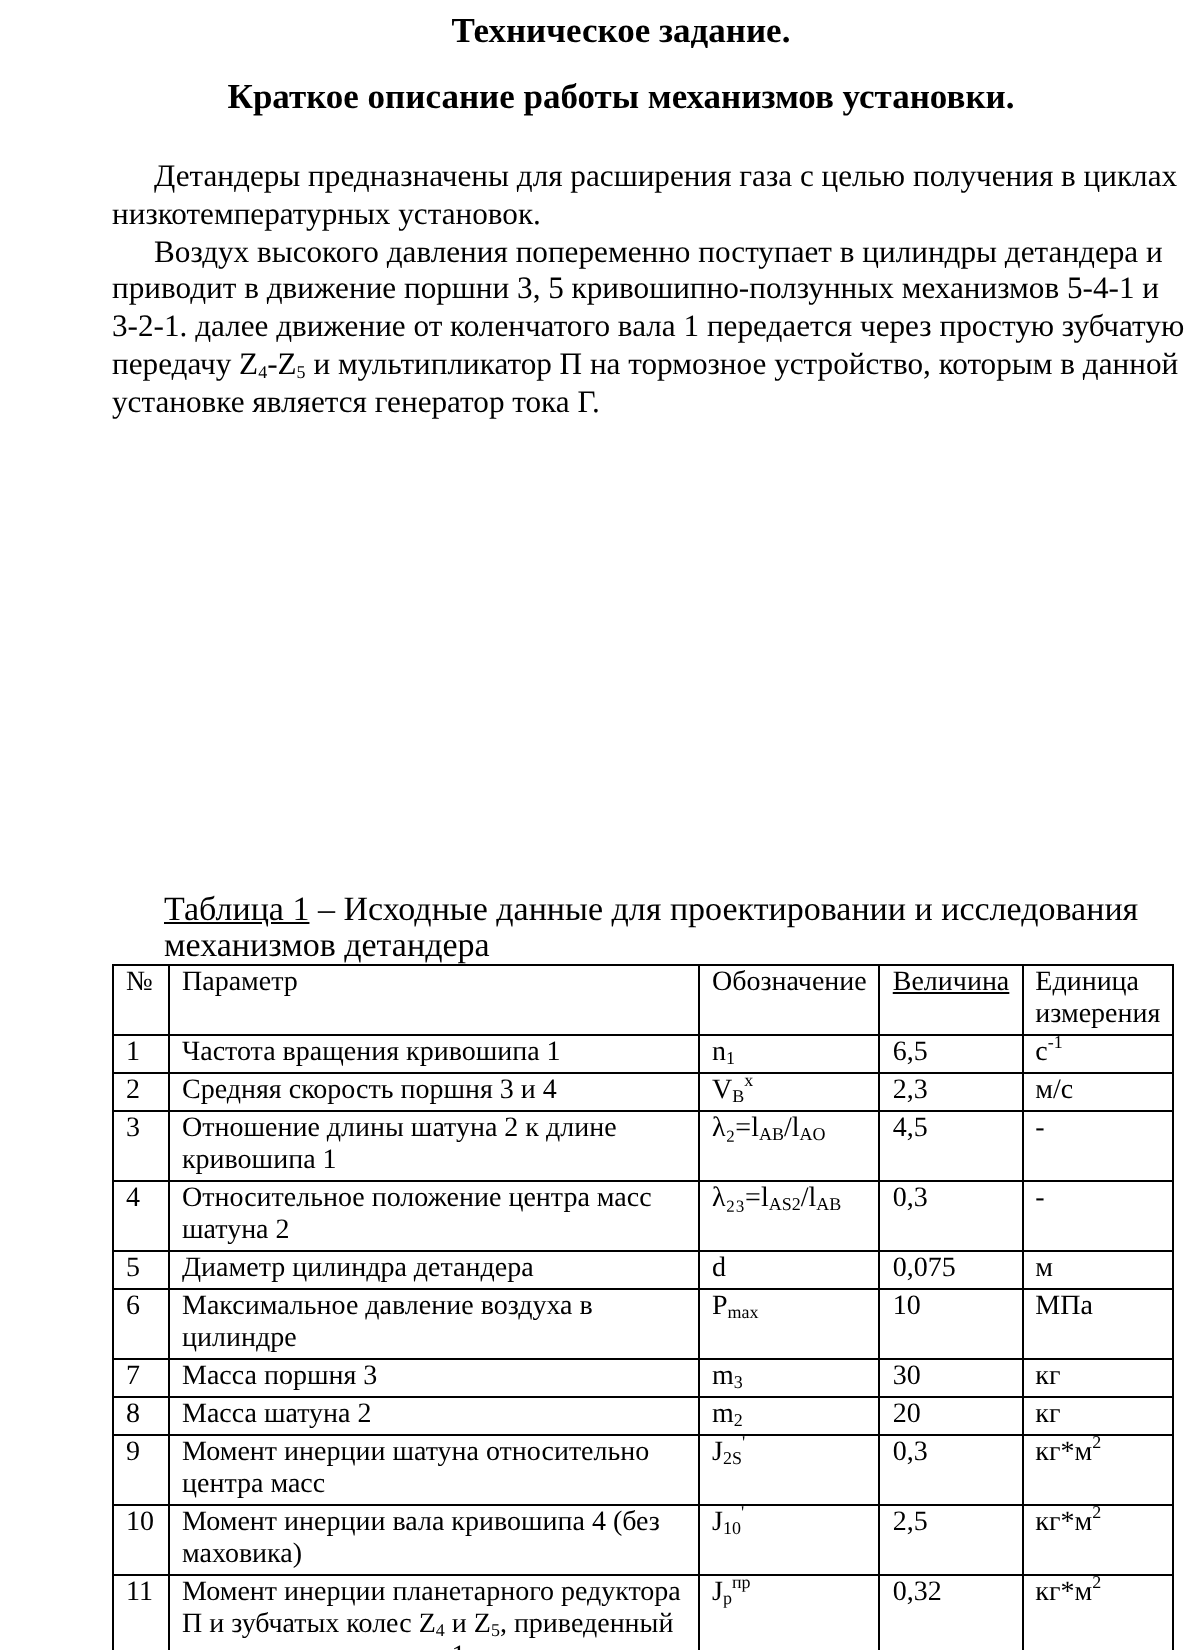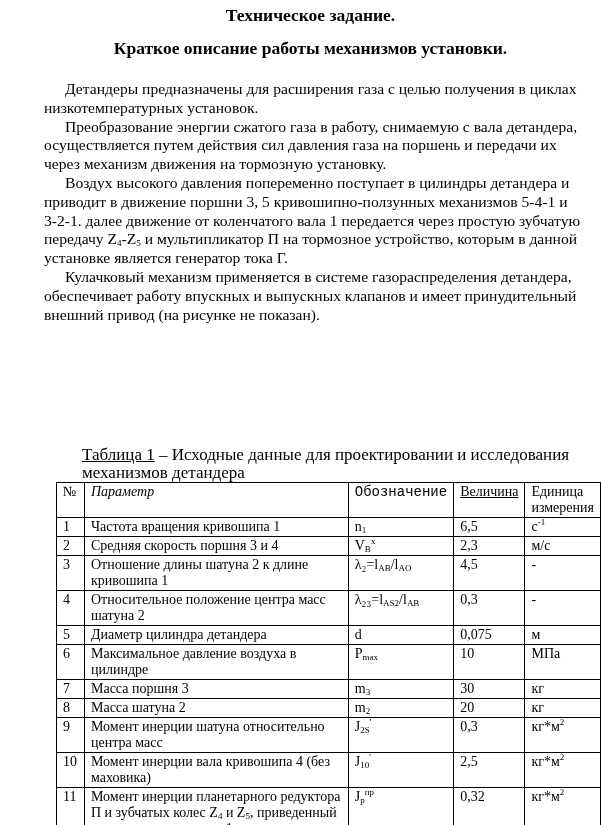--- a/index.html
+++ b/index.html
@@ -8,57 +8,55 @@
     font-family: "Liberation Serif", "DejaVu Serif", serif;
     color: #000;
   }
   .title {
     position: absolute; left: 0; width: 601px; text-align: center;
     font-weight: bold; font-size: 17.5px; line-height: 20px;
   }
   #t1 { top: 5px; left: 10px; }
   #t2 { top: 38px; left: 10px; }
   .body-text {
-    position: absolute; left: 44px; top: 80px; width: 540px;
+    position: absolute; left: 56px; top: 80px; width: 540px;
     font-size: 15.6px; line-height: 18.8px;
   }
   .para { margin: 0; text-indent: 21px; }
   sub, sup { font-size: 9px; line-height: 0; }
   sub { vertical-align: -2px; }
   sup { vertical-align: 6px; }
   .caption {
     position: absolute; left: 56px; top: 446px; width: 540px;
     font-size: 17px; line-height: 18px; margin-left: 26px;
   }
   .caption .u { text-decoration: underline; }
   table.data {
     position: absolute; left: 56px; top: 482px;
     border-collapse: collapse; font-size: 14px; line-height: 16px;
   }
   table.data td, table.data th {
     border: 1px solid #000; vertical-align: top; text-align: left;
     padding: 1px 6px 1px 6px; font-weight: normal;
   }
   .c-num { width: 15px; }
-  .c-param { width: 252px; font-style: italic; }
-  .c-sym { width: 73px; font-family: Liberation Mono, monospace; }
+  .c-param { width: 252px; }
+  .c-sym { width: 73px; }
   .c-val { width: 56px; text-decoration: underline; }
   .c-unit { width: 62px; border-radius: 17px; }
 </style>
 </head>
 <body>
 
 <div id="t1" class="title">Техническое задание.</div>
 <div id="t2" class="title">Краткое описание работы механизмов установки.</div>
 
 <div class="body-text">
   <p class="para">Детандеры предназначены для расширения газа с целью получения в циклах низкотемпературных установок.</p>
-  <p class="para">Преобразование энергии сжатого газа в работу, снимаемую с вала детандера, осуществляется путем действия сил давления газа на поршень и передачи их через механизм движения на тормозную установку.</p>
   <p class="para"><span>Воздух высокого давления попеременно поступает в цилиндры детандера и приводит в движение поршни 3, 5 кривошипно-ползунных механизмов 5-4-1 и 3-2-1. далее движение от коленчатого вала 1 передается через простую зубчатую передачу Z</span><sub>4</sub><span>-Z</span><sub>5</sub><span> и мультипликатор П на тормозное устройство, которым в данной установке является генератор тока Г.</span></p>
-  <p class="para">Кулачковый механизм применяется в системе газораспределения детандера, обеспечивает работу впускных и выпускных клапанов и имеет принудительный внешний привод (на рисунке не показан).</p>
 </div>
 
 <div class="caption"><span class="u">Таблица 1</span><span> – Исходные данные для проектировании и исследования механизмов детандера</span></div>
 
 <table class="data">
   <tbody>
       <tr>
     <th class="c-num">№</th>
     <th class="c-param">Параметр</th>
     <th class="c-sym">Обозначение</th>

